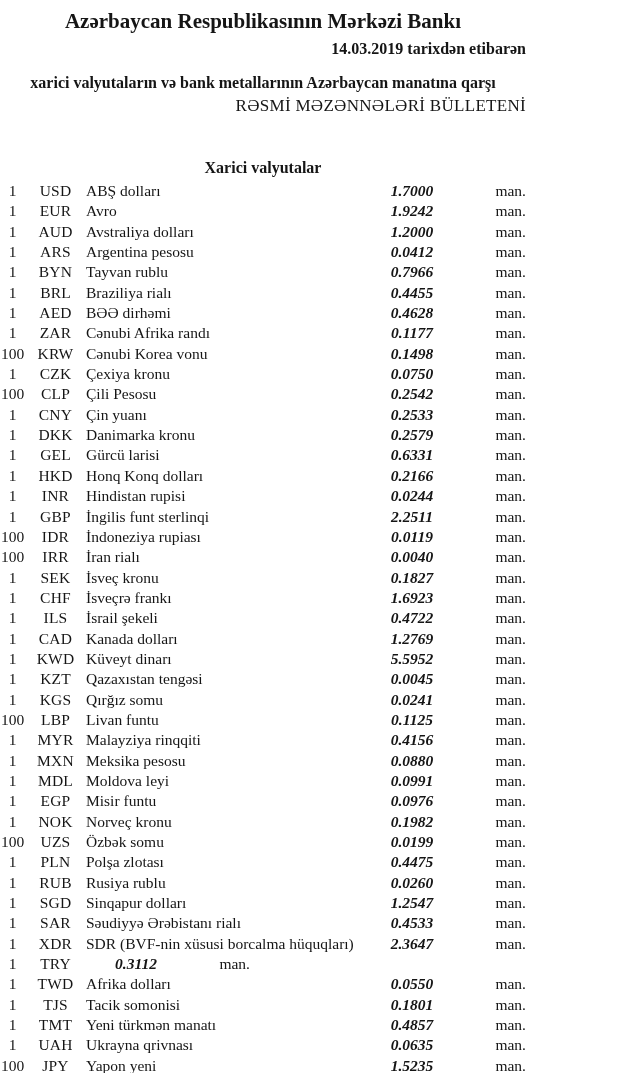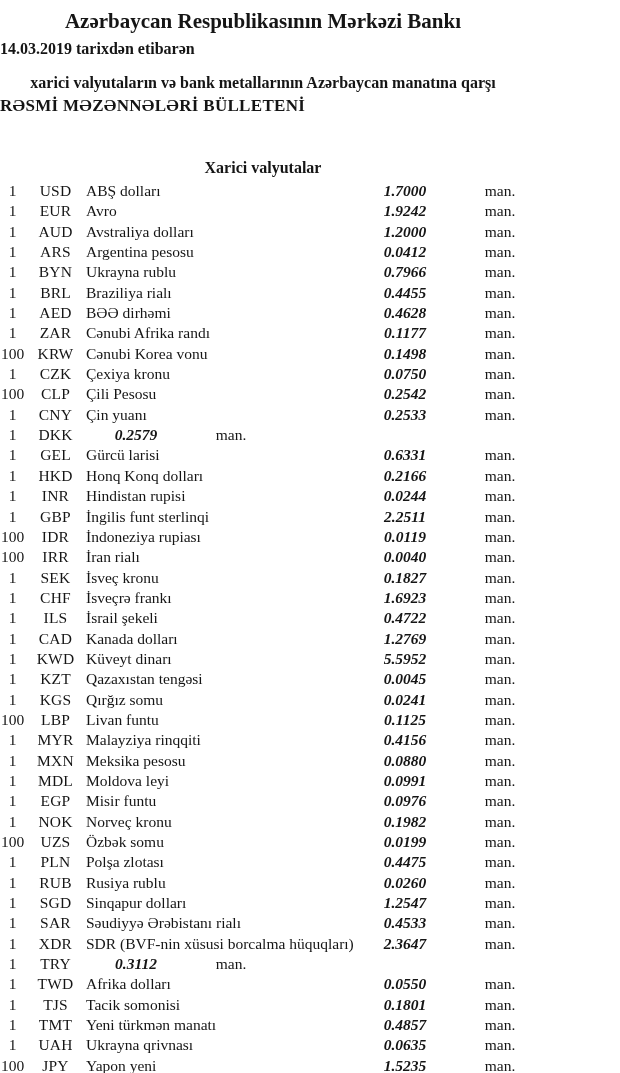--- a/index.html
+++ b/index.html
@@ -24,35 +24,35 @@
     font-size: 21px;
     line-height: 25px;
     font-weight: bold;
     text-align: center;
     margin: 0;
   }
   .date-line {
     font-size: 16px;
     line-height: 18px;
     font-weight: bold;
-    text-align: left;
+    text-align: right;
     margin-top: 6px;
   }
   .subtitle {
     font-size: 16px;
     line-height: 18px;
     font-weight: bold;
     text-align: center;
     margin-top: 16px;
   }
   .bulletin-title {
     font-size: 17px;
     line-height: 20px;
-    font-weight: bold;
-    text-align: left;
+    font-weight: normal;
+    text-align: right;
     margin-top: 4px;
     letter-spacing: 0.3px;
   }
   .section-title {
     font-size: 16px;
     line-height: 19px;
     font-weight: bold;
     text-align: center;
     margin-top: 42px;
   }
@@ -85,22 +85,22 @@
   .rate {
     width: 100px;
     flex: 0 0 auto;
     text-align: center;
     font-weight: bold;
     font-style: italic;
   }
   .unit {
     width: 52px;
     flex: 0 0 auto;
-    margin-left: 19px;
-    text-align: center;
+    margin-left: 12px;
+    text-align: right;
   }
 </style>
 </head>
 <body>
 
 <div class="page">
   <div class="bank-name">Azərbaycan Respublikasının Mərkəzi Bankı</div>
   <div class="date-line">14.03.2019 tarixdən etibarən</div>
   <div class="subtitle">xarici valyutaların və bank metallarının Azərbaycan manatına qarşı</div>
   <div class="bulletin-title">RƏSMİ MƏZƏNNƏLƏRİ BÜLLETENİ</div>
@@ -136,21 +136,21 @@
     <span class="qty">1</span>
     <span class="code">ARS</span>
     <span class="name">Argentina pesosu</span>
     <span class="rate">0.0412</span>
     <span class="unit">man.</span>
   </div>
 
   <div class="row">
     <span class="qty">1</span>
     <span class="code">BYN</span>
-    <span class="name">Ukrayna rublu</span>
+    <span class="name">Tayvan rublu</span>
     <span class="rate">0.7966</span>
     <span class="unit">man.</span>
   </div>
 
   <div class="row">
     <span class="qty">1</span>
     <span class="code">BRL</span>
     <span class="name">Braziliya rialı</span>
     <span class="rate">0.4455</span>
     <span class="unit">man.</span>
@@ -200,20 +200,21 @@
     <span class="qty">1</span>
     <span class="code">CNY</span>
     <span class="name">Çin yuanı</span>
     <span class="rate">0.2533</span>
     <span class="unit">man.</span>
   </div>
 
   <div class="row">
     <span class="qty">1</span>
     <span class="code">DKK</span>
+    <span class="name">Danimarka kronu</span>
     <span class="rate">0.2579</span>
     <span class="unit">man.</span>
   </div>
 
   <div class="row">
     <span class="qty">1</span>
     <span class="code">GEL</span>
     <span class="name">Gürcü larisi</span>
     <span class="rate">0.6331</span>
     <span class="unit">man.</span>

